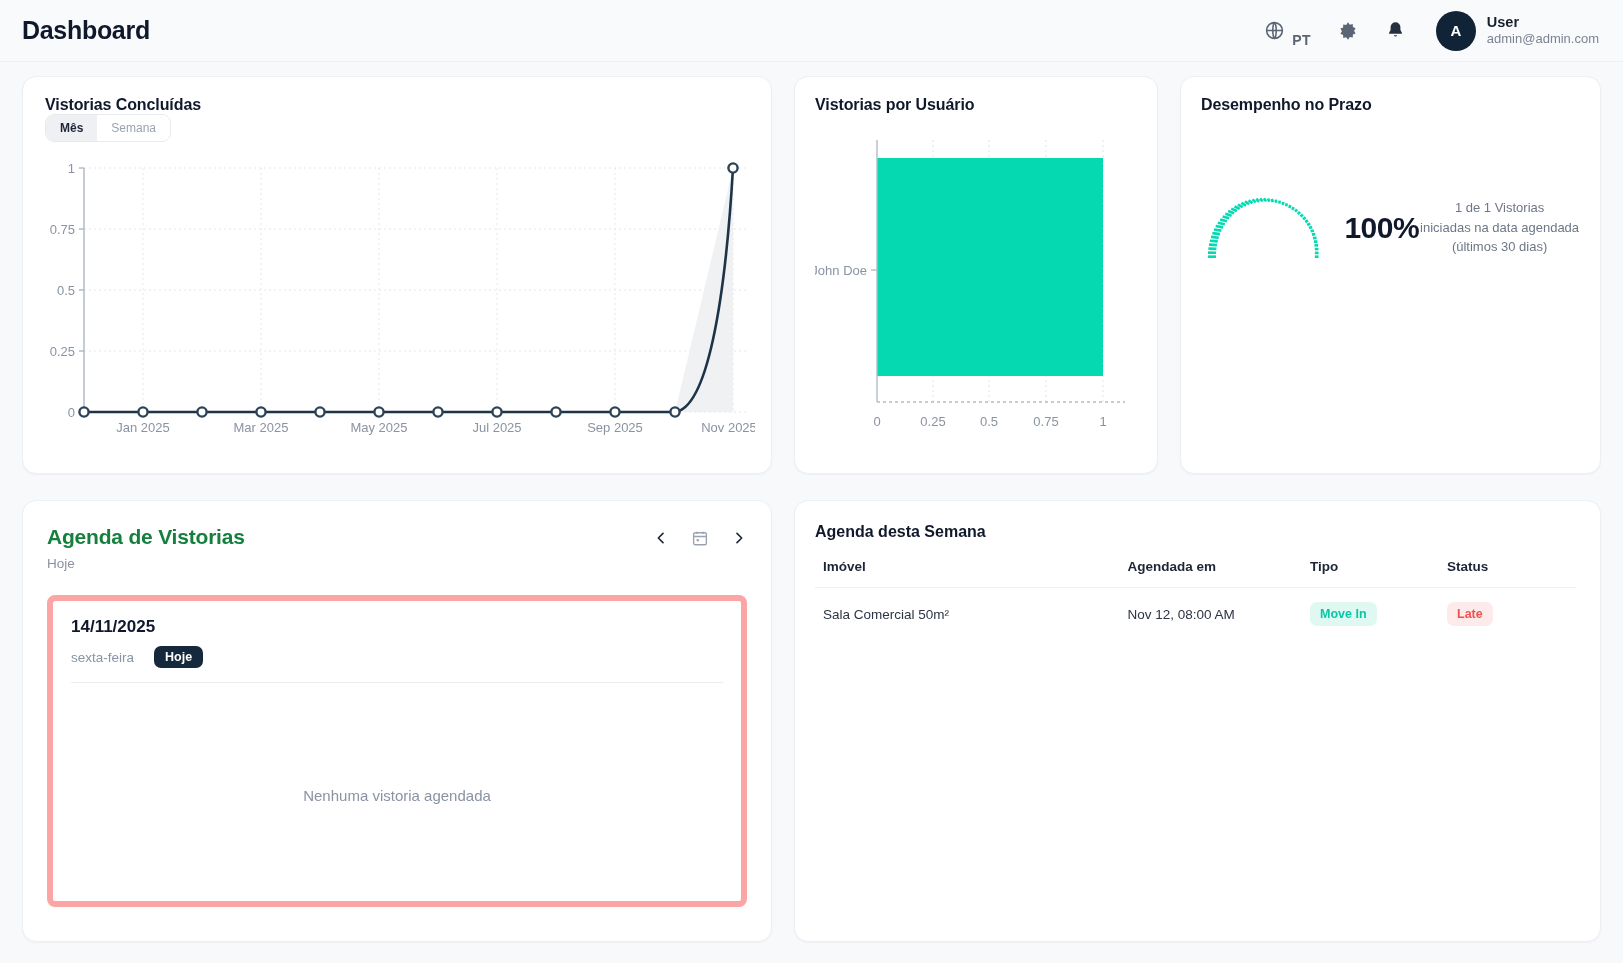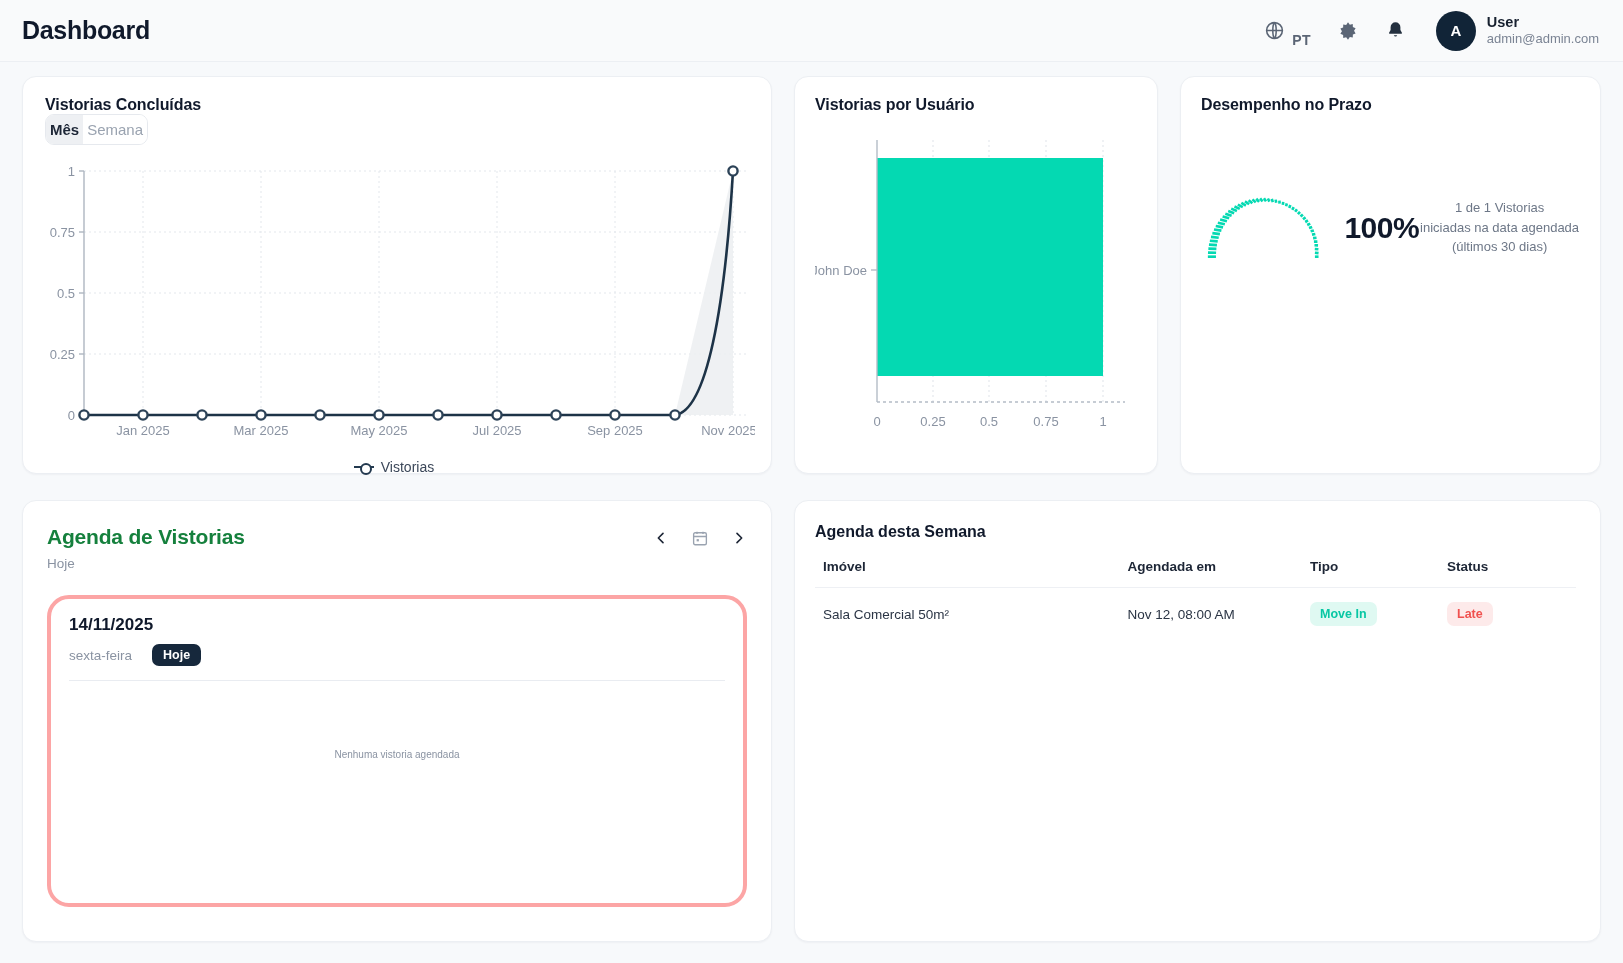--- a/index.html
+++ b/index.html
@@ -52,21 +52,21 @@
   .card-gauge{ flex: 1; height: 398px; padding: 19px 20px 12px 20px; }
 
   .line-head { display: flex; align-items: flex-start; justify-content: space-between; padding-left: 6px; flex-direction: column; }
 
   
   .seg {
     display: flex; border: 1px solid #e6e9ee; border-radius: 9px;
     overflow: hidden; background: #fff;
   }
   .seg-btn {
-    font-size: 15px; padding: 6px 4px; cursor: pointer;
+    font-size: 12px; padding: 6px 14px; cursor: pointer;
     background: #fff; color: #9aa3b0; border: none;
     font-family: inherit;
   }
   .seg-btn.active { background: #eef0f3; color: #1d2636; font-weight: 600; }
 
   
   .linechart { position: relative; margin-top: 12px; height: 300px; }
   .legend {
     display: flex; align-items: center; justify-content: center;
     gap: 7px; margin-top: 2px;
@@ -92,32 +92,32 @@
   .card-week { flex: 1; height: 442px; padding: 22px 24px 16px 20px; display:flex; flex-direction:column; }
 
   .agenda-head { display: flex; align-items: flex-start; justify-content: space-between; }
   .agenda-title { font-size: 21px; font-weight: 700; color: #15803d; letter-spacing: -0.2px; text-align: right; }
   .agenda-sub { font-size: 13.5px; color: #8a93a2; margin-top: 7px; }
   .agenda-nav { display: flex; align-items: center; gap: 22px; padding-top: 4px; }
   .nav-btn { cursor: pointer; color: #1d2636; display: flex; }
 
   .day-card {
     margin-top: 24px; height: 312px;
-    border: 4px solid #fca5a5; border-radius: 22px;
+    border: 6px solid #fca5a5; border-radius: 8px;
     padding: 16px 18px 0 18px;
   }
   .day-date { font-size: 17px; font-weight: 700; color: #10192b; }
   .day-meta { display: flex; align-items: center; gap: 20px; margin-top: 9px; padding-bottom: 14px;
               border-bottom: 1px solid #e9ecf1; }
   .day-weekday { font-size: 13.5px; color: #8a93a2; }
   .badge-today {
     background: #16283c; color: #fff; font-size: 12.5px; font-weight: 700;
     padding: 4px 11px; border-radius: 7px;
   }
-  .empty-state { text-align: center; font-size: 10px; color: #8a93a2; margin-top: 68px; }
+  .empty-state { text-align: center; font-size: 15px; color: #8a93a2; margin-top: 104px; }
 
   
   .week-title { font-size: 16px; font-weight: 700; color: #10192b; }
   table.week { width: 100%; border-collapse: collapse; margin-top: 18px; table-layout: fixed; }
   table.week th {
     text-align: left; font-size: 13.5px; font-weight: 600; color: #1d2636;
     padding: 0 8px 13px 8px;
   }
   table.week td {
     font-size: 13.5px; color: #2b3545; padding: 14px 8px;
@@ -253,24 +253,20 @@
 
           <text class="axis-text" x="104" y="278" text-anchor="middle">Jan 2025</text>
           <text class="axis-text" x="222" y="278" text-anchor="middle">Mar 2025</text>
           <text class="axis-text" x="340" y="278" text-anchor="middle">May 2025</text>
           <text class="axis-text" x="458" y="278" text-anchor="middle">Jul 2025</text>
           <text class="axis-text" x="576" y="278" text-anchor="middle">Sep 2025</text>
           <text class="axis-text" x="690" y="278" text-anchor="middle">Nov 2025</text>
         </svg>
       </div>
 
-      <div class="legend">
-        <span class="legend-line"></span>
-        <span class="legend-label">Vistorias</span>
-      </div>
     </div>
 
     <div class="card card-bar">
       <div class="card-title">Vistorias por Usuário</div>
       <svg width="322" height="330" viewBox="0 0 322 330" style="margin-top:16px">
 
         <g stroke="#dfe3e9" stroke-width="1" stroke-dasharray="2 3">
           <line x1="118" y1="10" x2="118" y2="272"></line>
           <line x1="174" y1="10" x2="174" y2="272"></line>
           <line x1="231" y1="10" x2="231" y2="272"></line>

